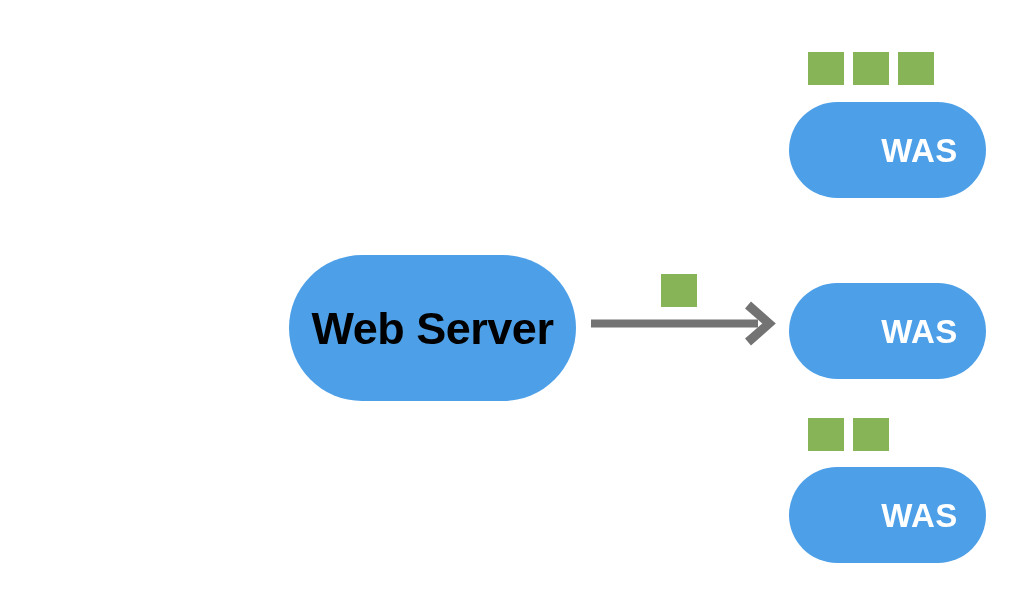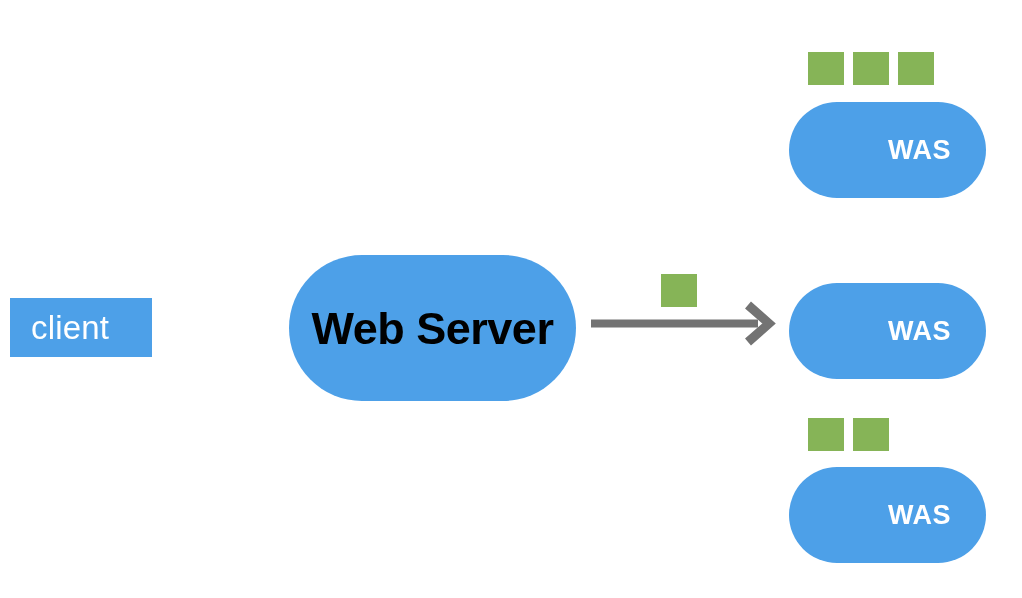--- a/index.html
+++ b/index.html
@@ -75,21 +75,21 @@
     display: flex;
     align-items: center;
     justify-content: center;
   }
   .was-pill.top    { top: 102px; }
   .was-pill.middle { top: 283px; }
   .was-pill.bottom { top: 467px; }
 
   .was-label {
     color: #ffffff;
-    font-size: 27px;
+    font-size: 33px;
     font-weight: bold;
     line-height: 1;
     letter-spacing: 0.5px;
     white-space: nowrap;
     position: relative;
     left: 32px;
   }
 
   
   .block-row {
@@ -115,23 +115,20 @@
     width: 192px;
     height: 50px;
   }
   .arrow-wrap svg { display: block; }
 </style>
 </head>
 <body>
 
 <div id="canvas">
 
-  <div class="client-box">
-    <span class="client-label">client</span>
-  </div>
 
   <div class="webserver-pill">
     <span class="webserver-label">Web Server</span>
   </div>
 
   <div class="block-row top-row">
     <div class="load-block"></div>
     <div class="load-block"></div>
     <div class="load-block"></div>
   </div>

